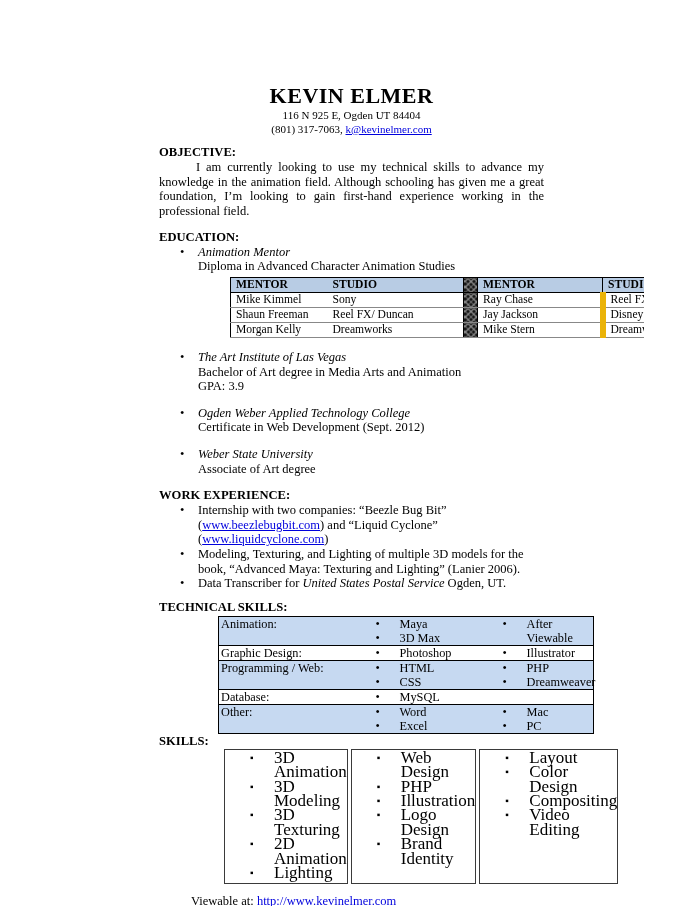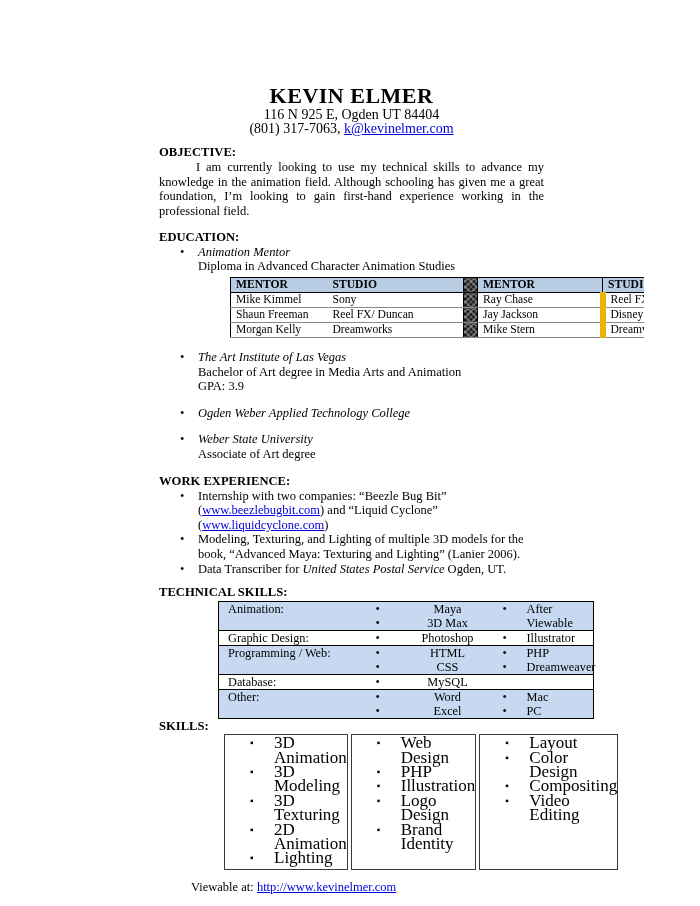--- a/index.html
+++ b/index.html
@@ -8,21 +8,21 @@
     position:relative; width:588px; height:906px; margin:0 auto;
     background:#fff; color:#000;
     font-family:"Liberation Serif","DejaVu Serif",serif;
     font-size:12.5px; overflow:hidden;
   }
   .content { padding:84px 100px 0 103px; }
 
   
   .hdr { text-align:center; }
   .hdr h1 { font-size:22px; font-weight:bold; line-height:24px; letter-spacing:.5px; }
-  .hdr .line { font-size:14px; line-height:14px; }
+  .hdr .line { font-size:11px; line-height:14px; }
   a.lnk { color:var(--link-blue,#0000dd); text-decoration:underline; cursor:pointer; }
 
   
   h2.sec { font-size:12.6px; font-weight:bold; line-height:15px; }
   .objective p { text-indent:37px; line-height:14.7px; text-align:justify; }
   .mt16 { margin-top:9px; } .mt11 { margin-top:11px; } .mt12 { margin-top:12px; }
   .mt10 { margin-top:10px; }
 
   
   ul.main { list-style:none; }
@@ -48,22 +48,22 @@
   table.mentor thead th.rstudio { border-left:1px solid #000; }
 
   
   .unrel { margin-left:31px; line-height:14.6px; }
 
   
   table.tech { border-collapse:collapse; border:1px solid #000; margin:1px 0 0 59px; width:375px; font-size:12.3px; table-layout:fixed; }
   table.tech tr { border-bottom:1px solid #000; }
   table.tech tr.shaded { background:var(--tech-blue,#c6d9f1); }
   table.tech td { vertical-align:top; padding:0; line-height:14px; }
-  table.tech td.lbl { width:150px; padding-left:9px; }
-  table.tech td.g1 { width:127px;text-align:center; }
+  table.tech td.lbl { width:150px; padding-left:2px; }
+  table.tech td.g1 { width:127px; }
   table.tech td.g2 { width:98px; }
   .ti { position:relative; padding-left:31px; }
   .ti::before { content:"\2022"; position:absolute; left:7px; }
 
   
   table.skl { border-collapse:separate; border-spacing:3px 0; margin:0 0 0 62px; font-size:17px; table-layout:fixed; }
   table.skl td { width:121px; border:1px solid #3a3a3a; vertical-align:top; padding:1px 0 3px; background:#fff; }
   .si { position:relative; padding-left:49px; line-height:14.4px; }
   .si::before { content:"\25AA"; position:absolute; left:25px; font-size:10px; }
 
@@ -135,20 +135,21 @@
             </tbody>
           </table>
         </li>
         <li>
           <span class="it">The Art Institute of Las Vegas</span>
           <div>Bachelor of Art degree in Media Arts and Animation</div>
           <div>GPA: 3.9</div>
         </li>
         <li>
           <span class="it">Ogden Weber Applied Technology College</span>
+          <div>Certificate in Web Development (Sept. 2012)</div>
         </li>
         <li>
           <span class="it">Weber State University</span>
           <div>Associate of Art degree</div>
         </li>
       </ul>
     </div>
 
     <div class="mt12">
       <h2 class="sec">WORK EXPERIENCE:</h2>

